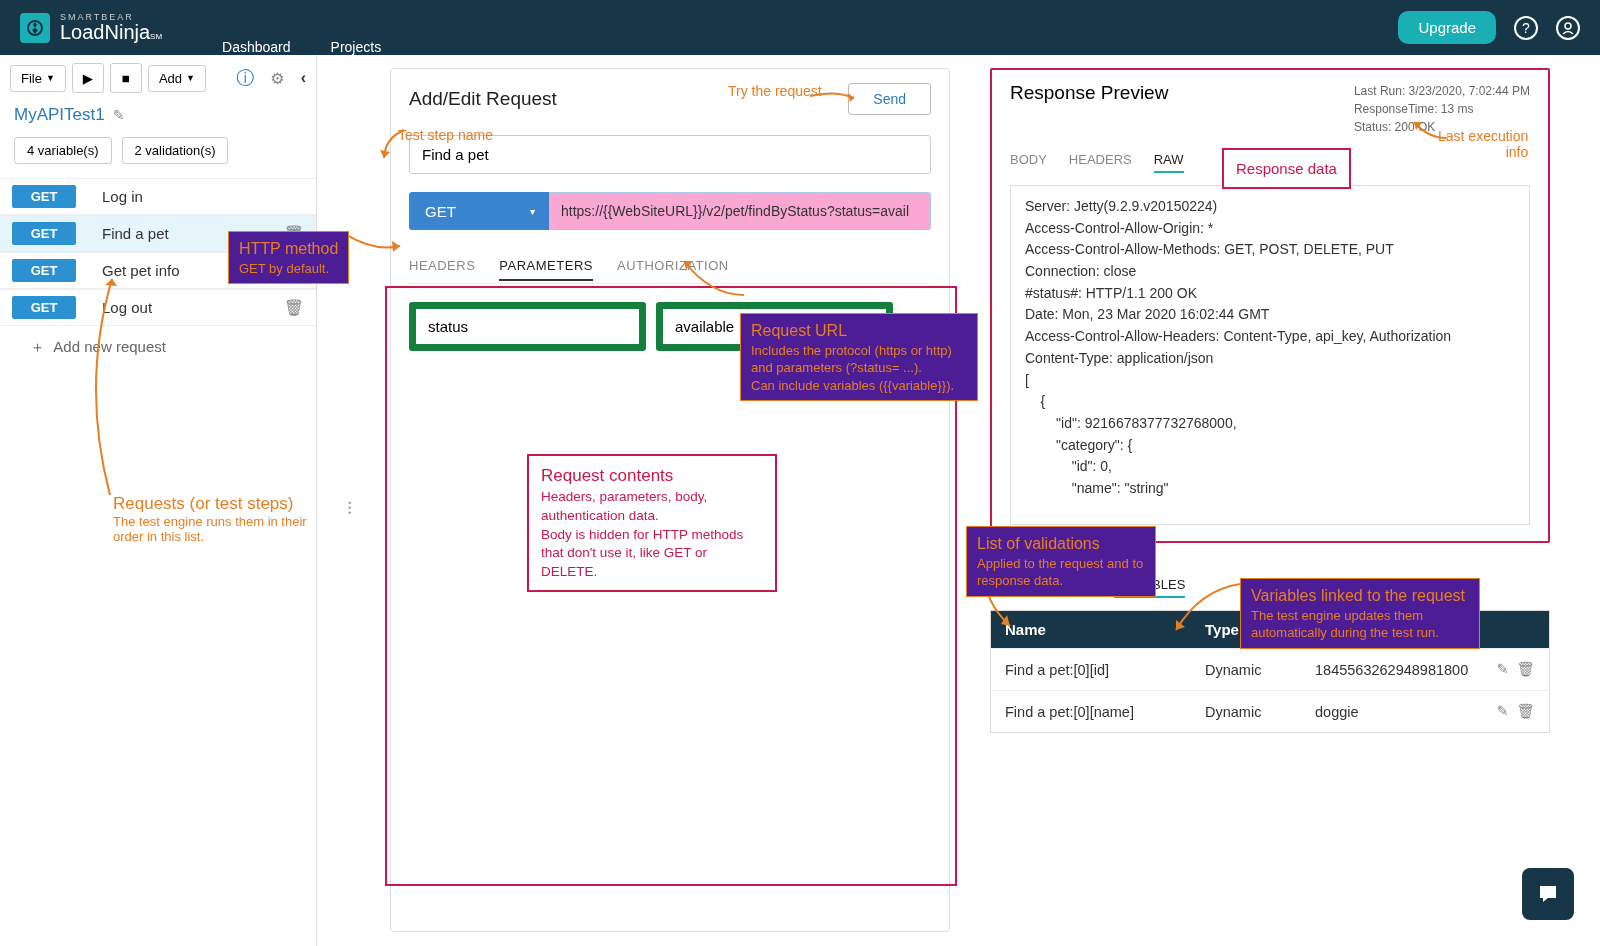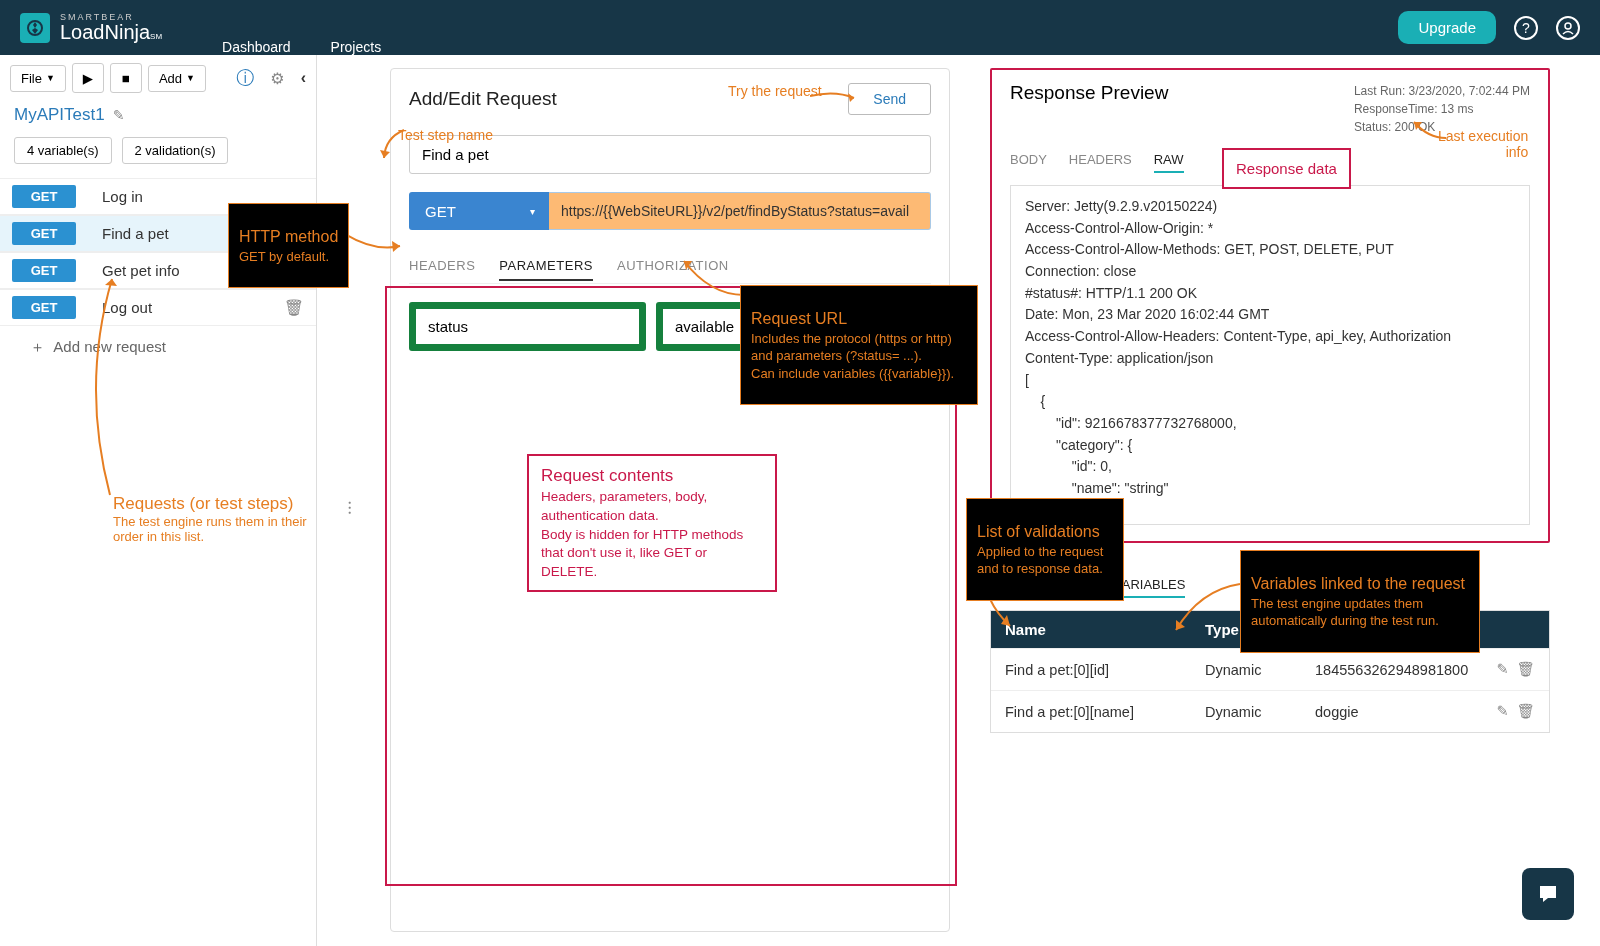--- a/index.html
+++ b/index.html
@@ -46,21 +46,21 @@
 
 .mid-panel { position:absolute; left: 390px; top: 68px; width: 560px; bottom: 14px; border: 1px solid #ddd; border-radius: 4px; background:#fff; padding: 14px 18px; }
 .mid-red-border { position:absolute; left:385px; top:286px; width: 572px; height: 600px; border: 2px solid #c9184a; pointer-events:none; }
 .mid-header { display:flex; align-items:center; }
 .mid-title { font-size:19px; color:#222; flex:1; }
 .send-btn { border:1px solid #bbb; background:#fff; color:#2b7bb9; padding: 7px 24px; border-radius:3px; cursor:pointer; font-size:14px; }
 .stepname-input { width:100%; border:1px solid #ccc; border-radius:3px; padding: 10px 12px; font-size:15px; margin-top: 20px; }
 .method-row { display:flex; margin-top: 18px; }
 .method-select { background:#3a85d0; color:#fff; width: 140px; display:flex; align-items:center; padding: 0 16px; font-size:15px; border-radius: 3px 0 0 3px; position:relative; cursor:pointer; }
 .method-select::after { content:"▾"; position:absolute; right:14px; font-size:10px; }
-.url-input { flex:1; border:1px solid #a9c9e6; background:#fdba74; padding: 10px 12px; font-size:14px; color:#333; border-radius: 0 3px 3px 0; border-left:none; }
+.url-input { flex:1; border:1px solid #a9c9e6; background:#f9a8d4; padding: 10px 12px; font-size:14px; color:#333; border-radius: 0 3px 3px 0; border-left:none; }
 
 .tabs { display:flex; gap: 24px; margin-top: 22px; border-bottom:1px solid #eee; padding-bottom: 2px; }
 .tab { font-size:13px; letter-spacing:0.5px; color:#888; padding: 6px 0; cursor:pointer; }
 .tab.active { color:#222; border-bottom: 2px solid #333; }
 
 .param-row { display:flex; gap:10px; margin-top: 18px; align-items:center; }
 .param-input { flex:1; border:7px solid #15803d; border-radius:3px; padding: 9px 12px; font-size:15px; }
 .param-icons { display:flex; gap:12px; color:#888; font-size:18px; }
 
 
@@ -80,21 +80,21 @@
 .var-table { margin: 12px 0 0 0; border:1px solid #ddd; }
 .var-thead { background:#173647; color:#fff; display:flex; padding: 10px 14px; font-size:15px; font-weight:600; }
 .vcol-name { flex: 0 0 200px; }
 .vcol-type { flex: 0 0 110px; }
 .vcol-value { flex: 1; }
 .vcol-actions { flex: 0 0 50px; text-align:right; }
 .var-row { display:flex; padding: 12px 14px; font-size:14.5px; color:#333; border-top:1px solid #eee; align-items:center; }
 .var-row .vcol-actions { color:#888; display:flex; gap:8px; justify-content:flex-end; }
 
 
-.callout { position:absolute; border: 1.5px solid #e67e22; background:#000000; padding: 22px 10px; color:#e67e22; font-size:14px; line-height:1.35; z-index: 50; }
+.callout { position:absolute; border: 1.5px solid #e67e22; background:#4c1d95; padding: 6px 10px; color:#e67e22; font-size:14px; line-height:1.35; z-index: 50; margin-top: 28px; }
 .callout .title { font-size:16px; }
 .callout .note { font-size:13px; }
 .red-callout { position:absolute; border: 2px solid #c9184a; background:#fff; padding: 8px 12px; color:#c9184a; font-size:15px; line-height:1.4; z-index: 50; }
 .plain-orange { position:absolute; color:#e67e22; font-size:14px; z-index:50; }
 
 .arrow { position:absolute; z-index:49; pointer-events:none; }
 .chat-fab { position:absolute; right: 26px; bottom: 26px; width: 52px; height: 52px; background:#173647; border-radius: 8px; display:flex; align-items:center; justify-content:center; color:#fff; font-size:22px; cursor:pointer; }
 
 .drag-dots { position:absolute; left: 348px; top: 500px; color:#888; font-size: 5px; letter-spacing:1px; line-height:5px; }
 </style>
@@ -320,21 +320,21 @@
 
 <div class="red-callout" style="left:1222px; top:148px">Response data</div>
 
 <div class="plain-orange" style="left:1438px; top:128px; white-space:pre-line; text-align:right">Last execution
 info</div>
 <svg class="arrow" style="left:1410px; top:118px" width="40" height="25">
     <path d="M36 20 Q18 20 4 4" fill="none" stroke="#e67e22" stroke-width="2"></path>
     <path d="M4 4 L12 4 L6 12 Z" fill="#e67e22"></path>
   </svg>
 
-<div class="callout" style="left:966px; top:498px; width:158px">
+<div class="callout" style="left:966px; top:498px; width:190px">
   <div class="title">List of validations</div>
   <div class="note">Applied to the request and to response data.</div>
 </div>
 <svg class="arrow" style="left:980px; top:558px" width="40" height="75">
     <path d="M4 2 Q0 40 30 68" fill="none" stroke="#e67e22" stroke-width="2"></path>
     <path d="M30 68 L21 66 L27 57 Z" fill="#e67e22"></path>
   </svg>
 
 <div class="callout" style="left:1240px; top:550px; width:240px">
   <div class="title">Variables linked to the request</div>

